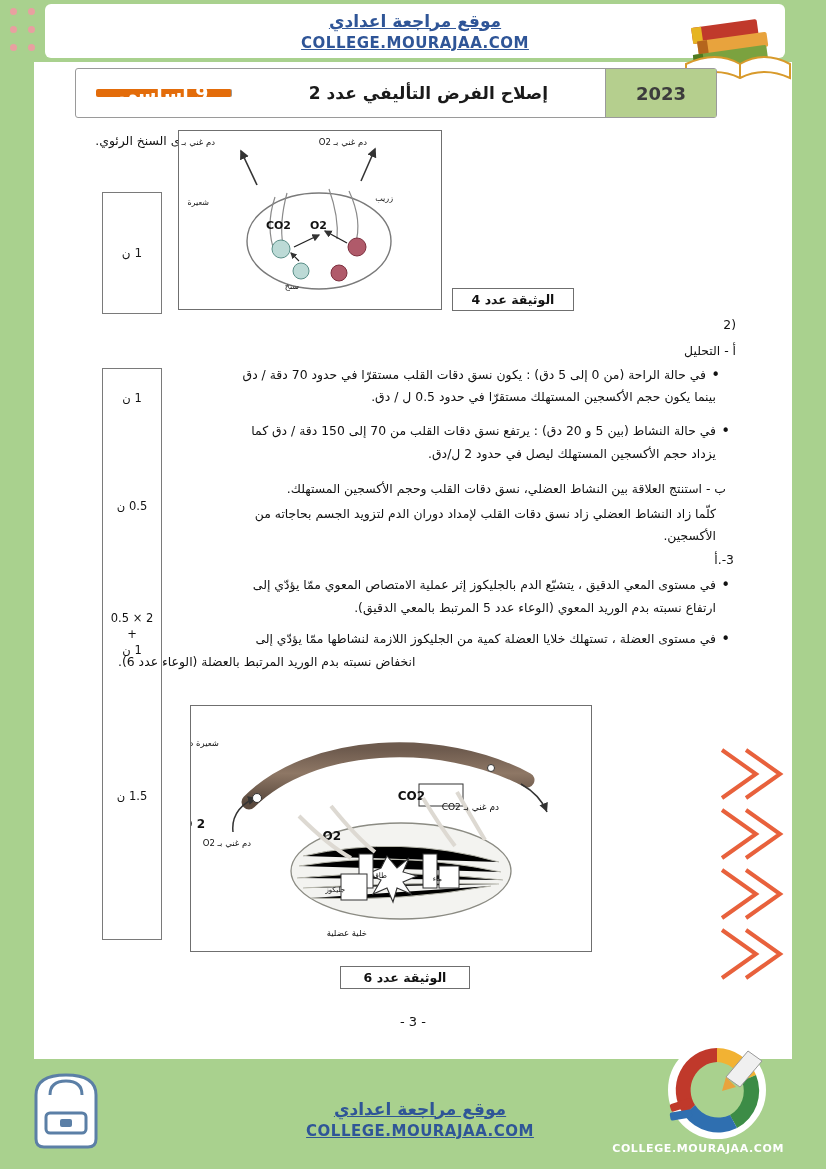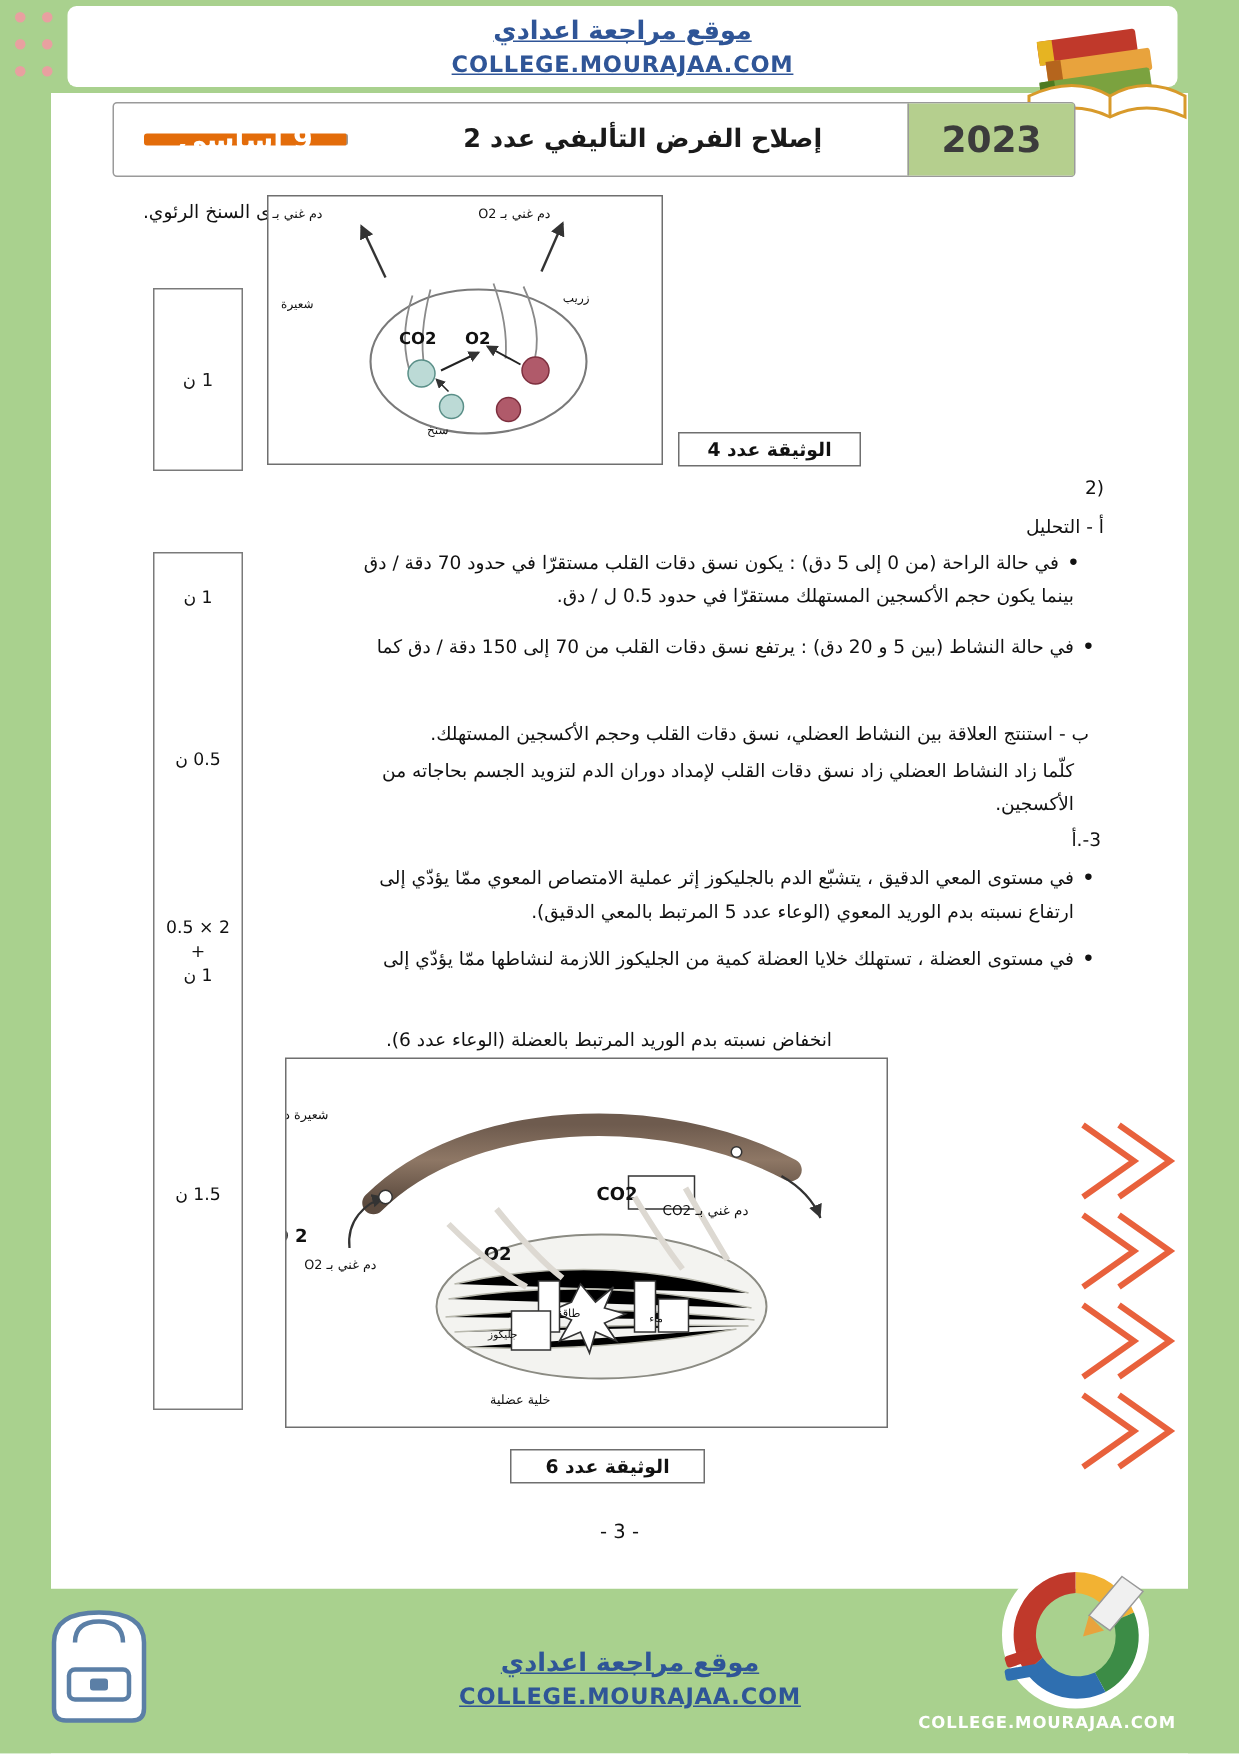--- a/index.html
+++ b/index.html
@@ -54,21 +54,21 @@
 
   
   .header{
     position:absolute;left:75px;top:68px;width:640px;height:48px;
     border:1px solid #9a9a9a;background:#ffffff;border-radius:3px;
     display:flex;align-items:stretch;
   }
   .header .year{
     width:110px;background:#b5cf8e;border-left:1px solid #9a9a9a;
     display:flex;align-items:center;justify-content:center;
-    font-size:24px;font-weight:bold;color:#3c3c3c;
+    font-size:18px;font-weight:bold;color:#3c3c3c;
   }
   .header .title{
     flex:1;display:flex;align-items:center;justify-content:center;
     font-size:17px;font-weight:bold;color:#1a1a1a;
   }
   .header .level{
     width:135px;background:#e36c0a;border-right:1px solid #9a9a9a;
     display:flex;align-items:center;justify-content:center;
     font-size:19px;font-weight:bold;color:#ffffff;
     margin:20px; border-radius:2px;
@@ -205,32 +205,33 @@
     <div class="m" style="top:242px;">2 × 0.5</div>
     <div class="m" style="top:258px;">+</div>
     <div class="m" style="top:274px;">1 ن</div>
     <div class="m" style="top:420px;">1.5 ن</div>
   </div>
 
   <div class="txt ar bullet" style="right:120px;top:364px;width:600px;text-align:right;">في حالة الراحة (من 0 إلى 5 دق) : يكون نسق دقات القلب  مستقرّا في حدود 70 دقة / دق</div>
   <div class="txt ar" style="right:110px;top:386px;width:600px;text-align:right;">بينما يكون حجم الأكسجين المستهلك مستقرّا في حدود 0.5 ل / دق.</div>
 
   <div class="txt ar bullet" style="right:110px;top:420px;width:600px;text-align:right;">في حالة النشاط (بين 5 و 20 دق) :  يرتفع نسق دقات القلب من 70 إلى 150 دقة / دق كما</div>
+  <div class="txt ar" style="right:110px;top:443px;width:600px;text-align:right;">يزداد حجم الأكسجين المستهلك ليصل في حدود 2 ل/دق.</div>
 
   <div class="txt ar" style="right:100px;top:478px;width:620px;text-align:right;">ب - استنتج العلاقة بين النشاط العضلي، نسق دقات القلب  وحجم الأكسجين المستهلك.</div>
   <div class="txt ar" style="right:110px;top:503px;width:600px;text-align:right;">كلّما زاد النشاط العضلي زاد نسق دقات القلب لإمداد دوران الدم لتزويد الجسم بحاجاته من</div>
   <div class="txt ar" style="right:110px;top:525px;width:600px;text-align:right;">الأكسجين.</div>
 
   <div class="txt ar" style="right:92px;top:549px;text-align:center;">3-.أ</div>
 
   <div class="txt ar bullet" style="right:110px;top:574px;width:600px;text-align:right;">في مستوى المعي الدقيق ، يتشبّع الدم بالجليكوز إثر عملية الامتصاص المعوي ممّا يؤدّي إلى</div>
   <div class="txt ar" style="right:110px;top:597px;width:600px;text-align:right;">ارتفاع نسبته بدم الوريد المعوي (الوعاء عدد 5 المرتبط بالمعي الدقيق).</div>
 
   <div class="txt ar bullet" style="right:110px;top:628px;width:600px;text-align:right;">في مستوى العضلة ، تستهلك خلايا العضلة كمية من الجليكوز اللازمة لنشاطها ممّا يؤدّي إلى</div>
-  <div class="txt ar" style="right:120px;top:651px;width:600px;text-align:center;margin-top:31px;">انخفاض نسبته بدم الوريد المرتبط بالعضلة (الوعاء عدد 6).</div>
+  <div class="txt ar" style="right:108px;top:651px;width:600px;text-align:left;">انخفاض نسبته بدم الوريد المرتبط بالعضلة (الوعاء عدد 6).</div>
 
 
   <div class="figbox" style="left:190px;top:705px;width:400px;height:245px;">
     <svg viewBox="0 0 400 245" width="400" height="245">
       <defs>
         <marker id="a6" markerWidth="8" markerHeight="8" refX="6" refY="3" orient="auto">
           <path d="M0,0 L6,3 L0,6 z" fill="#333"></path>
         </marker>
         <linearGradient id="vessel" x1="0" y1="0" x2="0" y2="1">
           <stop offset="0%" stop-color="#6e5b4e"></stop>

